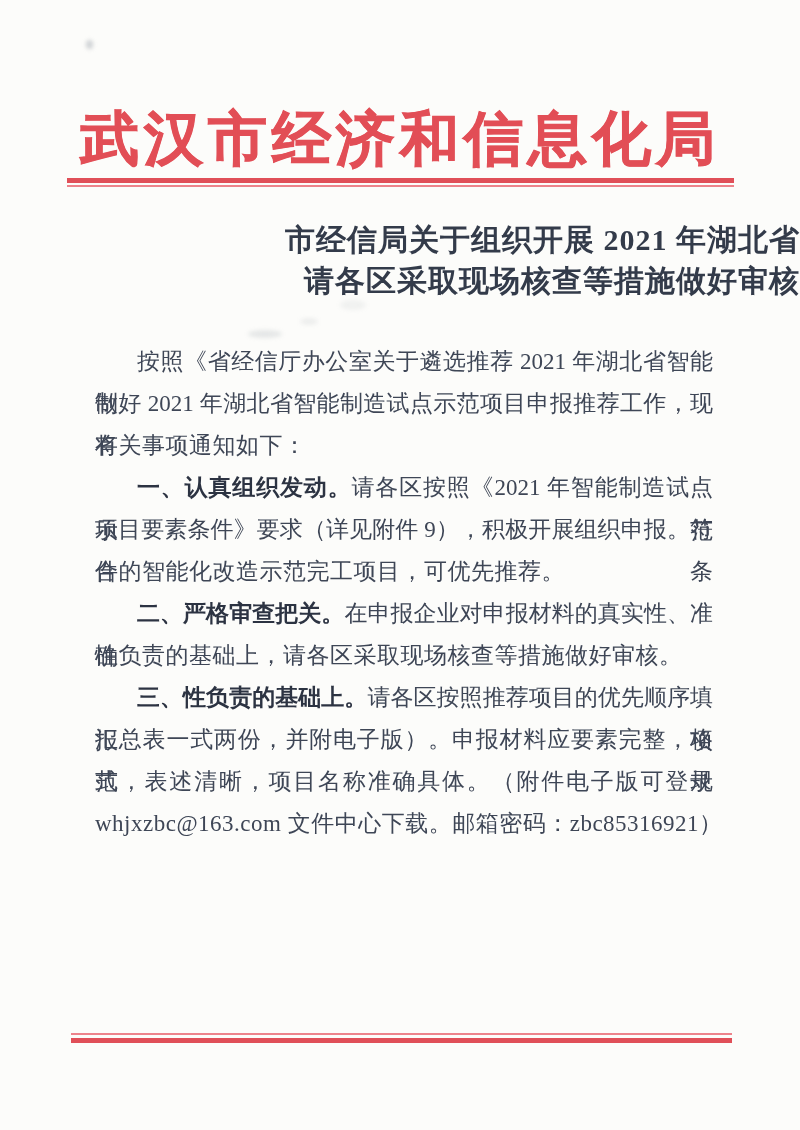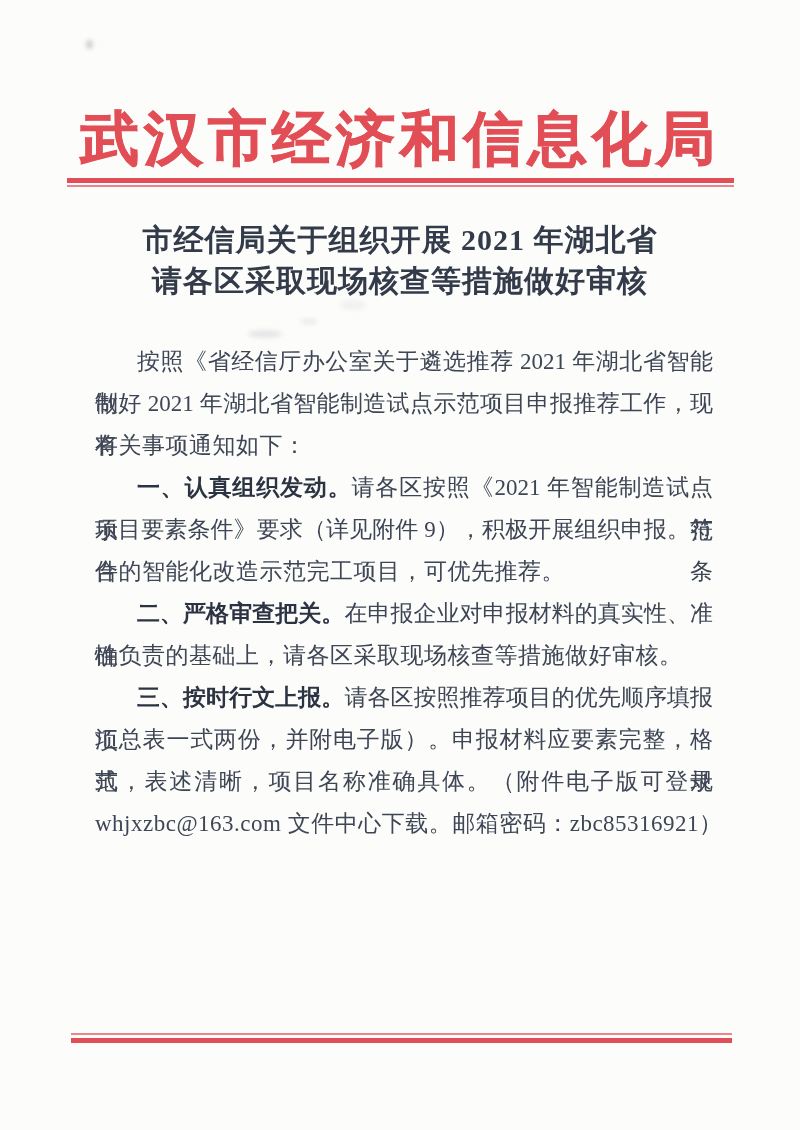--- a/index.html
+++ b/index.html
@@ -48,21 +48,21 @@
 
   .rule-bottom { position: absolute; top: 1033px; left: 71px; width: 661px; }
   .rule-bottom .thin  { height: 2px; background: #ed838b; }
   .rule-bottom .thick { height: 5px; background: #e04f58; margin-top: 3px; }
 
   .doc-title {
     position: absolute;
     top: 219px;
     left: 0;
     width: 100%;
-    text-align: center;
+    text-align: right;
     font-size: 30px;
     line-height: 41px;
     font-weight: 700;
     letter-spacing: 1px;
     color: #333b4a;
   }
 
   .body-text {
     position: absolute;
     top: 341px;
@@ -115,21 +115,21 @@
 
   <div class="body-text" id="body-lines">
       <div class="line just indent"><span>按照《省经信厅办公室关于遴选推荐 2021 年湖北省智能制</span></div>
       <div class="line just"><span>做好 2021 年湖北省智能制造试点示范项目申报推荐工作，现将</span></div>
       <div class="line"><span>有关事项通知如下：</span></div>
       <div class="line just indent"><span class="seg-bold">一、认真组织发动。</span><span>请各区按照《2021 年智能制造试点示范</span></div>
       <div class="line just"><span>项目要素条件》要求（详见附件 9），积极开展组织申报。符合条</span></div>
       <div class="line"><span>件的智能化改造示范完工项目，可优先推荐。</span></div>
       <div class="line just indent"><span class="seg-bold">二、严格审查把关。</span><span>在申报企业对申报材料的真实性、准确</span></div>
       <div class="line"><span>性负责的基础上，请各区采取现场核查等措施做好审核。</span></div>
-      <div class="line just indent"><span class="seg-bold">三、按时行文上报。</span><span>请各区按照推荐项目的优先顺序填报项</span></div>
+      <div class="line just indent"><span class="seg-bold">三、性负责的基础上。</span><span>请各区按照推荐项目的优先顺序填报项</span></div>
       <div class="line just"><span>汇总表一式两份，并附电子版）。申报材料应要素完整，格式规</span></div>
       <div class="line just"><span>范，表述清晰，项目名称准确具体。（附件电子版可登录</span></div>
       <div class="line"><span>whjxzbc@163.com 文件中心下载。邮箱密码：zbc85316921）</span></div>
     </div>
 
   <div class="rule-bottom">
     <div class="thin"></div>
     <div class="thick"></div>
   </div>
 

